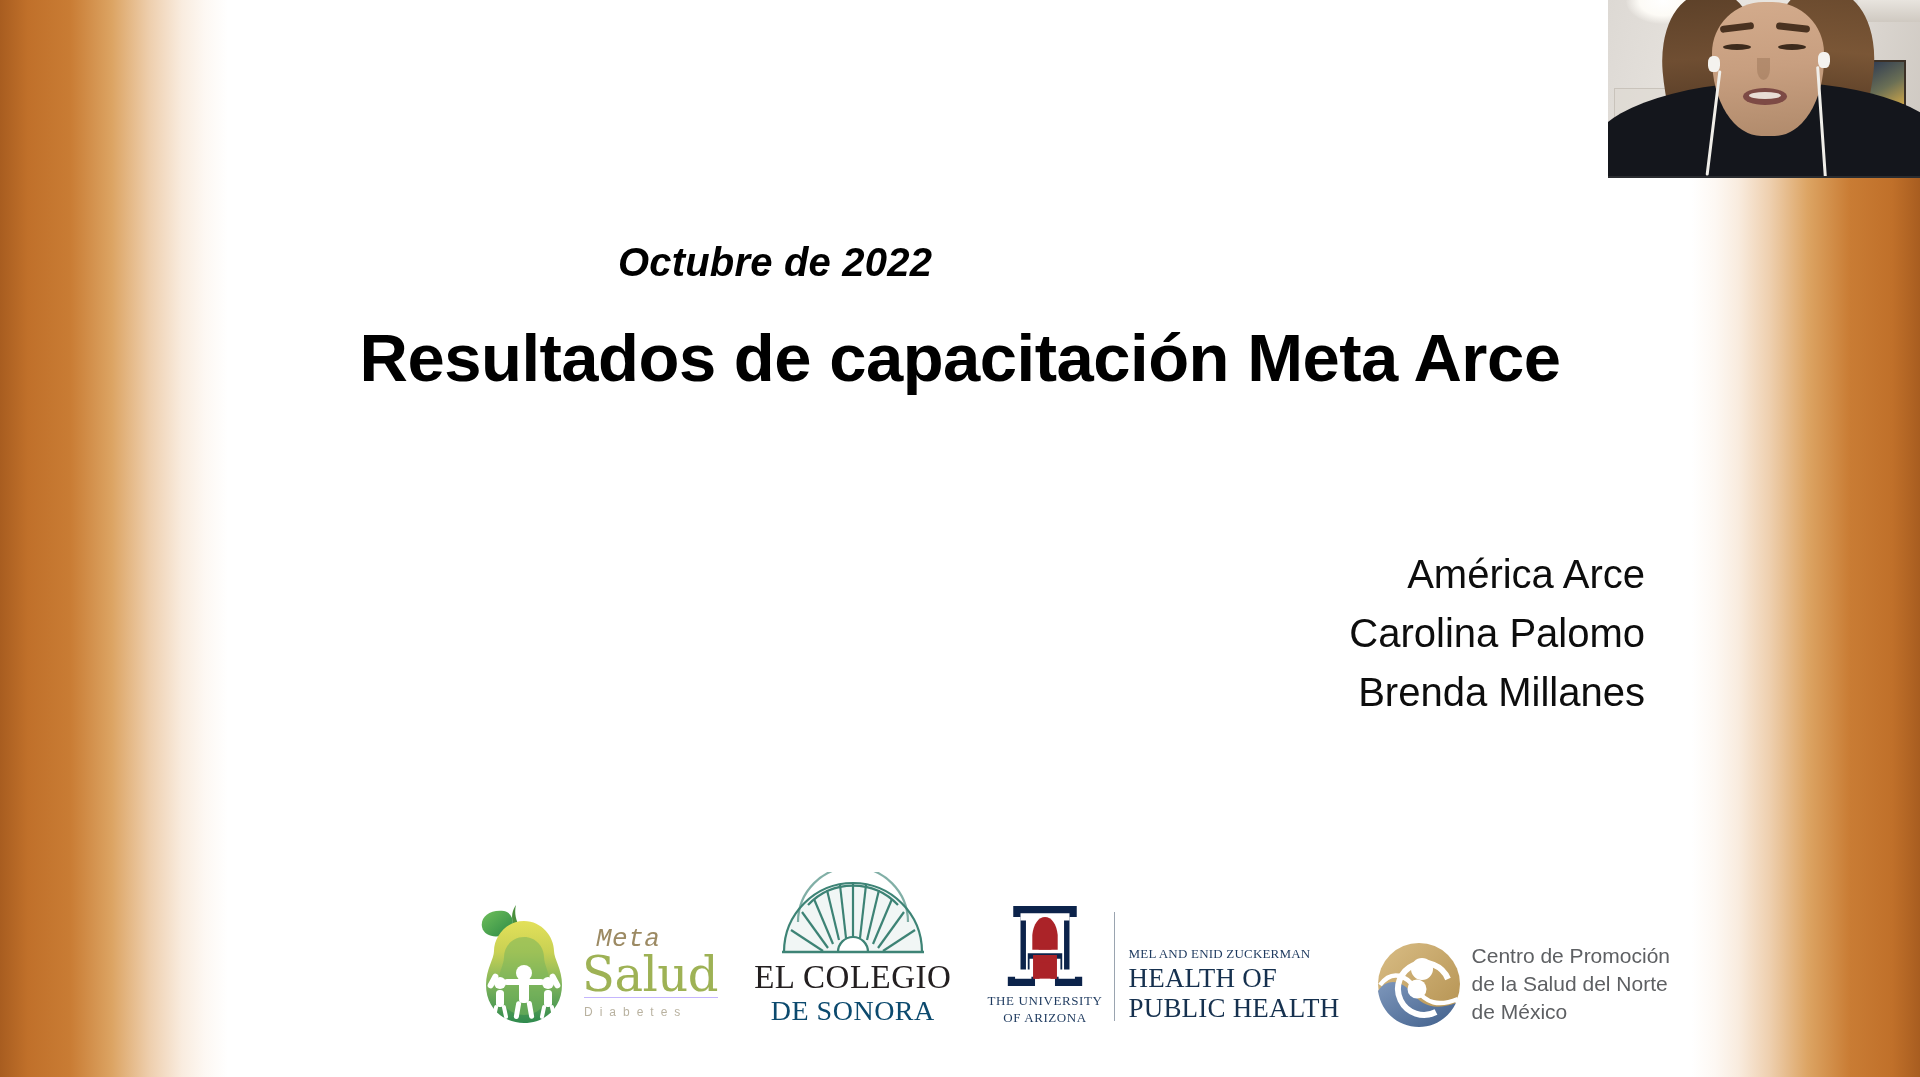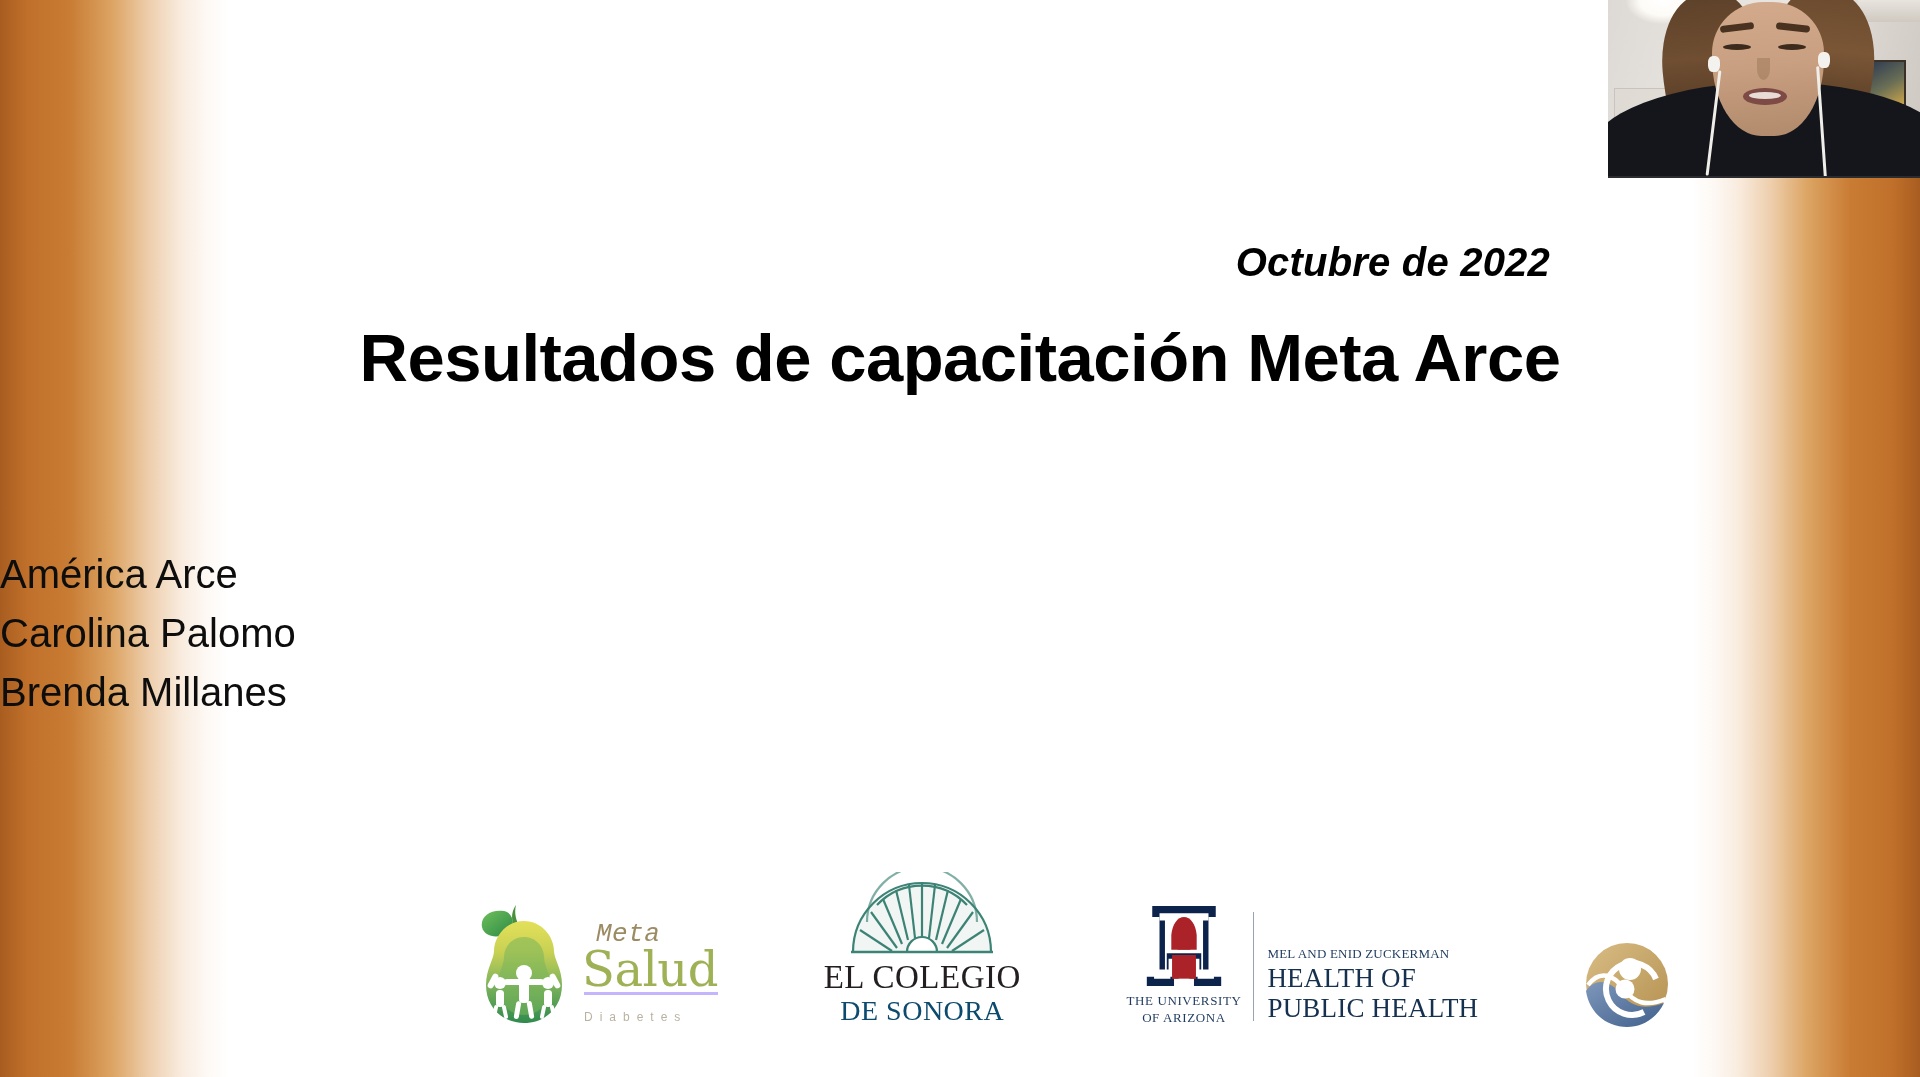--- a/index.html
+++ b/index.html
@@ -61,21 +61,21 @@
         #fdf8f3 205px,
         #ffffff 228px);
   }
 
   
   .slide-date {
     position: absolute;
     left: 0;
     right: 0;
     top: 240px;
-    text-align: right;
+    text-align: center;
     padding-right: 370px;
     font-size: 40px;
     font-weight: bold;
     font-style: italic;
     color: #000000;
     letter-spacing: 0.2px;
   }
 
   .slide-title {
     position: absolute;
@@ -88,20 +88,21 @@
     font-weight: bold;
     color: #000000;
     letter-spacing: -0.5px;
   }
 
   .authors {
     position: absolute;
     left: 0;
     right: 0;
     top: 545px;
+    text-align: right;
     padding-right: 275px;
   }
   .author-line {
     font-size: 40px;
     line-height: 1.48;
     color: #0d0d0d;
     font-weight: normal;
   }
 
   
@@ -147,22 +148,22 @@
     font-family: "DejaVu Serif", serif;
     font-size: 48px;
     color: #9eb255;
     line-height: 0.95;
     letter-spacing: -0.5px;
   }
   .ms-diabetes {
     font-size: 12px;
     color: #b9b2a0;
     letter-spacing: 7px;
-    border-top: 3px solid #c4b5fd;
-    padding-top: 16px;
+    border-top: 1px solid #c4b5fd;
+    padding-top: 8px;
     margin-left: 2px;
   }
 
   
   .logo-colegio {
     flex-direction: column;
     align-items: center;
     gap: 2px;
   }
   .ec-text1 {
@@ -539,20 +540,25 @@
             </defs>
             <circle cx="43" cy="43" r="41" fill="url(#goldG)"></circle>
             <path d="M2 50 C12 36 26 40 36 52 C46 64 58 70 80 62 C72 78 58 86 43 86
                      C22 86 5 71 2 50 Z" fill="url(#blueG)"></path>
             <path d="M4 44 C16 28 30 34 40 48 C50 62 62 66 82 58" fill="none" stroke="#ffffff" stroke-width="4.5"></path>
             <circle cx="46" cy="28" r="11" fill="#ffffff"></circle>
             <circle cx="41" cy="48" r="9.5" fill="#ffffff"></circle>
             <path d="M72 38 A26 26 0 1 0 60 71" fill="none" stroke="#ffffff" stroke-width="6"></path>
           </svg>
         </div>
+        <div class="cp-text">
+          <span>Centro de Promoción</span>
+          <span>de la Salud del Norte</span>
+          <span>de México</span>
+        </div>
       </div>
 
     </div>
   </div>
 
   <div class="webcam">
     <div class="wc-wall"></div>
     <div class="wc-light"></div>
     <div class="wc-molding"></div>
     <div class="wc-baseboard"></div>

